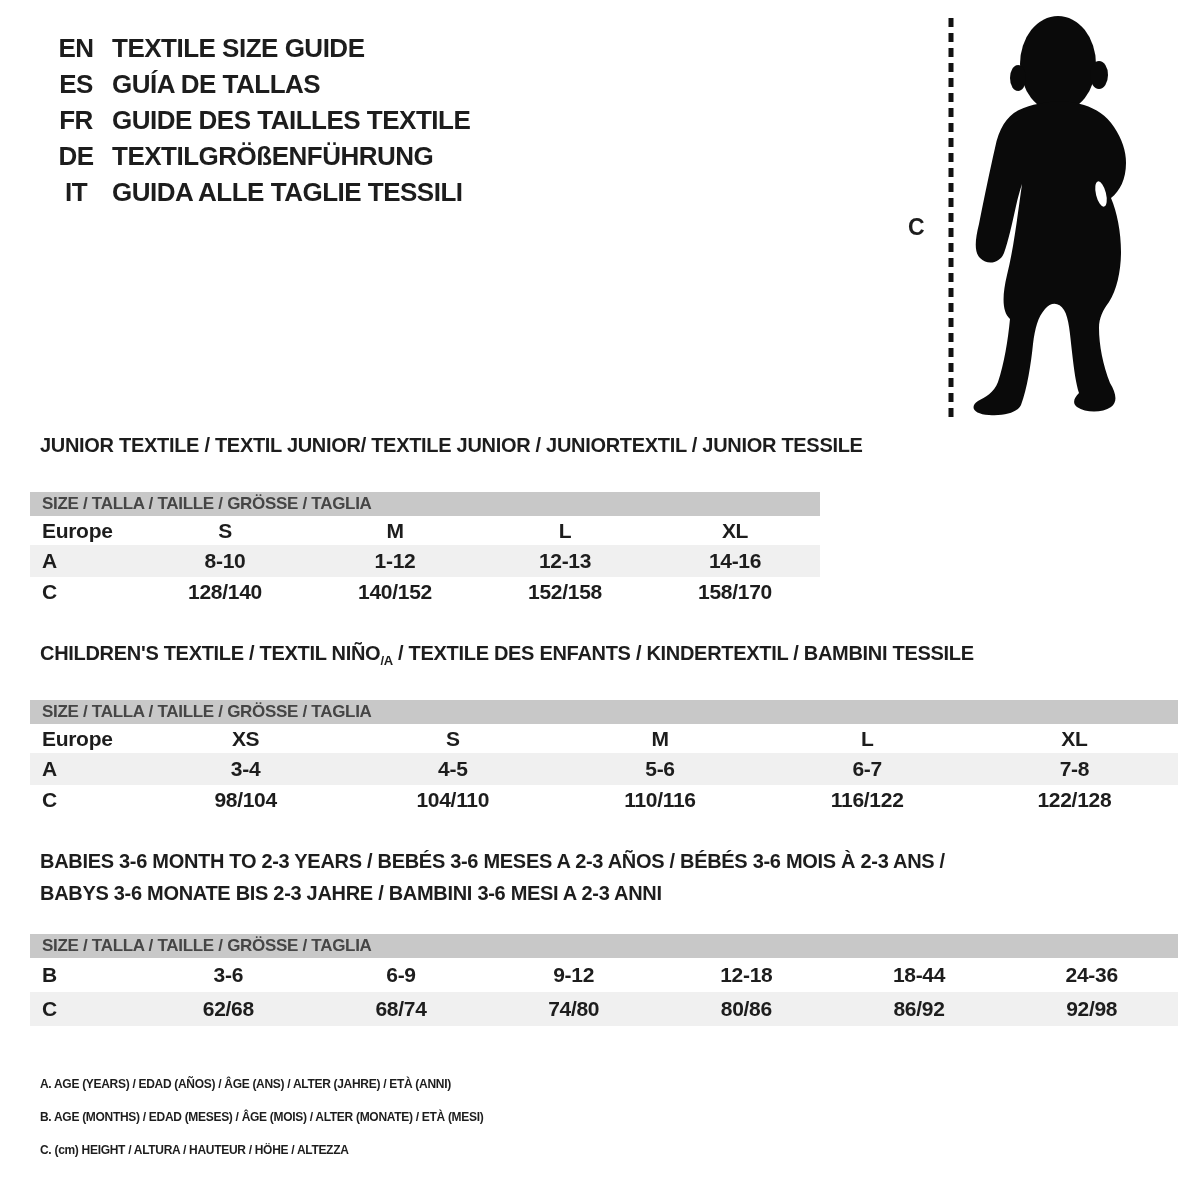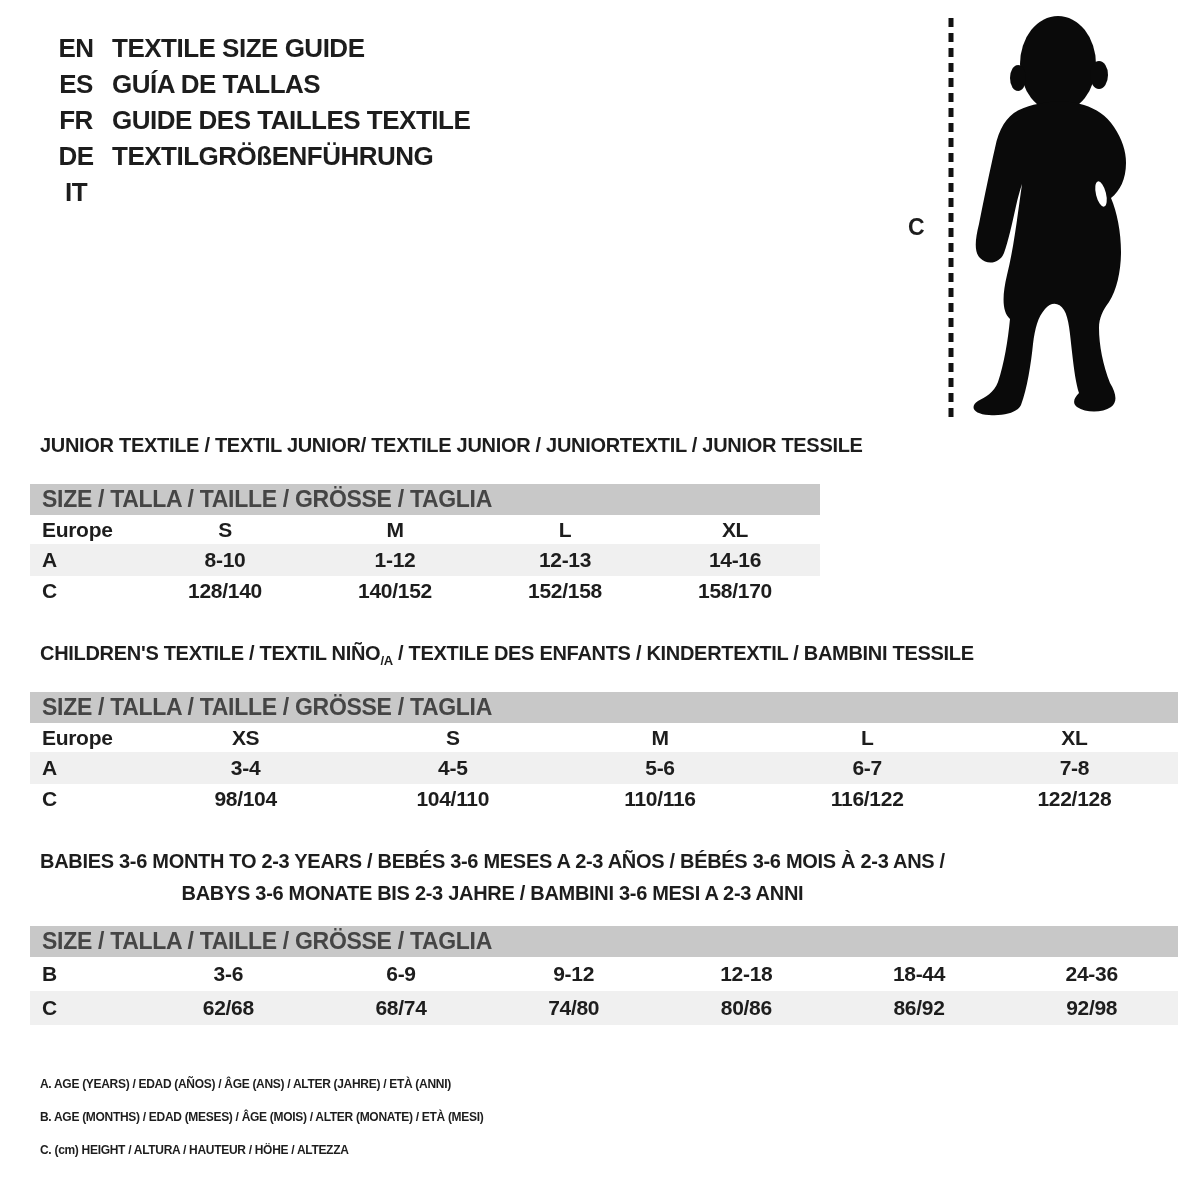--- a/index.html
+++ b/index.html
@@ -16,28 +16,28 @@
   .lang-code{width:72px;font-size:26px;font-weight:bold;letter-spacing:-0.5px;}
   .lang-title{font-size:26px;font-weight:bold;letter-spacing:-0.5px;white-space:nowrap;}
 
   
   .figure-svg{left:905px;top:10px;}
   .measure-label{left:908px;top:214px;font-size:23px;font-weight:bold;}
 
   
   .section-heading{font-size:20px;font-weight:bold;letter-spacing:-0.3px;white-space:nowrap;}
   .section-heading sub{font-size:13px;line-height:0;}
-  .two-line{line-height:32px;text-align:center;}
+  .two-line{line-height:32px;}
 
   
   .sizetable{left:30px;}
   .band{
-    height:31px;display:flex;align-items:center;padding-left:12px;box-sizing:border-box;
+    height:24px;display:flex;align-items:center;padding-left:12px;box-sizing:border-box;
     background:var(--band-bg,#c8c8c8);color:#454545;
-    font-size:23px;font-weight:bold;letter-spacing:-0.3px;
+    font-size:17px;font-weight:bold;letter-spacing:-0.3px;margin-top:8px;
   }
   .trow{display:grid;align-items:center;font-size:21px;font-weight:bold;letter-spacing:-0.3px;}
   .cols4{grid-template-columns:110px repeat(4,1fr);}
   .cols5{grid-template-columns:112px repeat(5,1fr);}
   .cols6{grid-template-columns:112px repeat(6,1fr);}
   .h35{height:29px;} .h32{height:32px;} .h34{height:34px;}
   .trow .label{padding-left:12px;}
   .trow .val{text-align:center;}
   .shaded{background:var(--stripe-bg,#f0f0f0);}
 
@@ -60,20 +60,21 @@
   <div class="lang-row">
     <span class="lang-code">FR</span>
     <span class="lang-title">GUIDE DES TAILLES TEXTILE</span>
   </div>
   <div class="lang-row">
     <span class="lang-code">DE</span>
     <span class="lang-title">TEXTILGRÖßENFÜHRUNG</span>
   </div>
   <div class="lang-row">
     <span class="lang-code">IT</span>
+    <span class="lang-title">GUIDA ALLE TAGLIE TESSILI</span>
   </div>
 </div>
 
 <span class="abs measure-label">C</span>
 <svg class="abs figure-svg" width="250" height="414" viewBox="0 0 250 414" aria-hidden="true">
   <line x1="46" y1="8" x2="46" y2="408" stroke="#111" stroke-width="5" stroke-dasharray="9 6"></line>
   <g transform="translate(50,2)" fill="#0a0a0a">
     <ellipse cx="103" cy="52" rx="38" ry="48"></ellipse>
     <ellipse cx="63" cy="66" rx="8" ry="13"></ellipse>
     <ellipse cx="144" cy="63" rx="9" ry="14"></ellipse>

